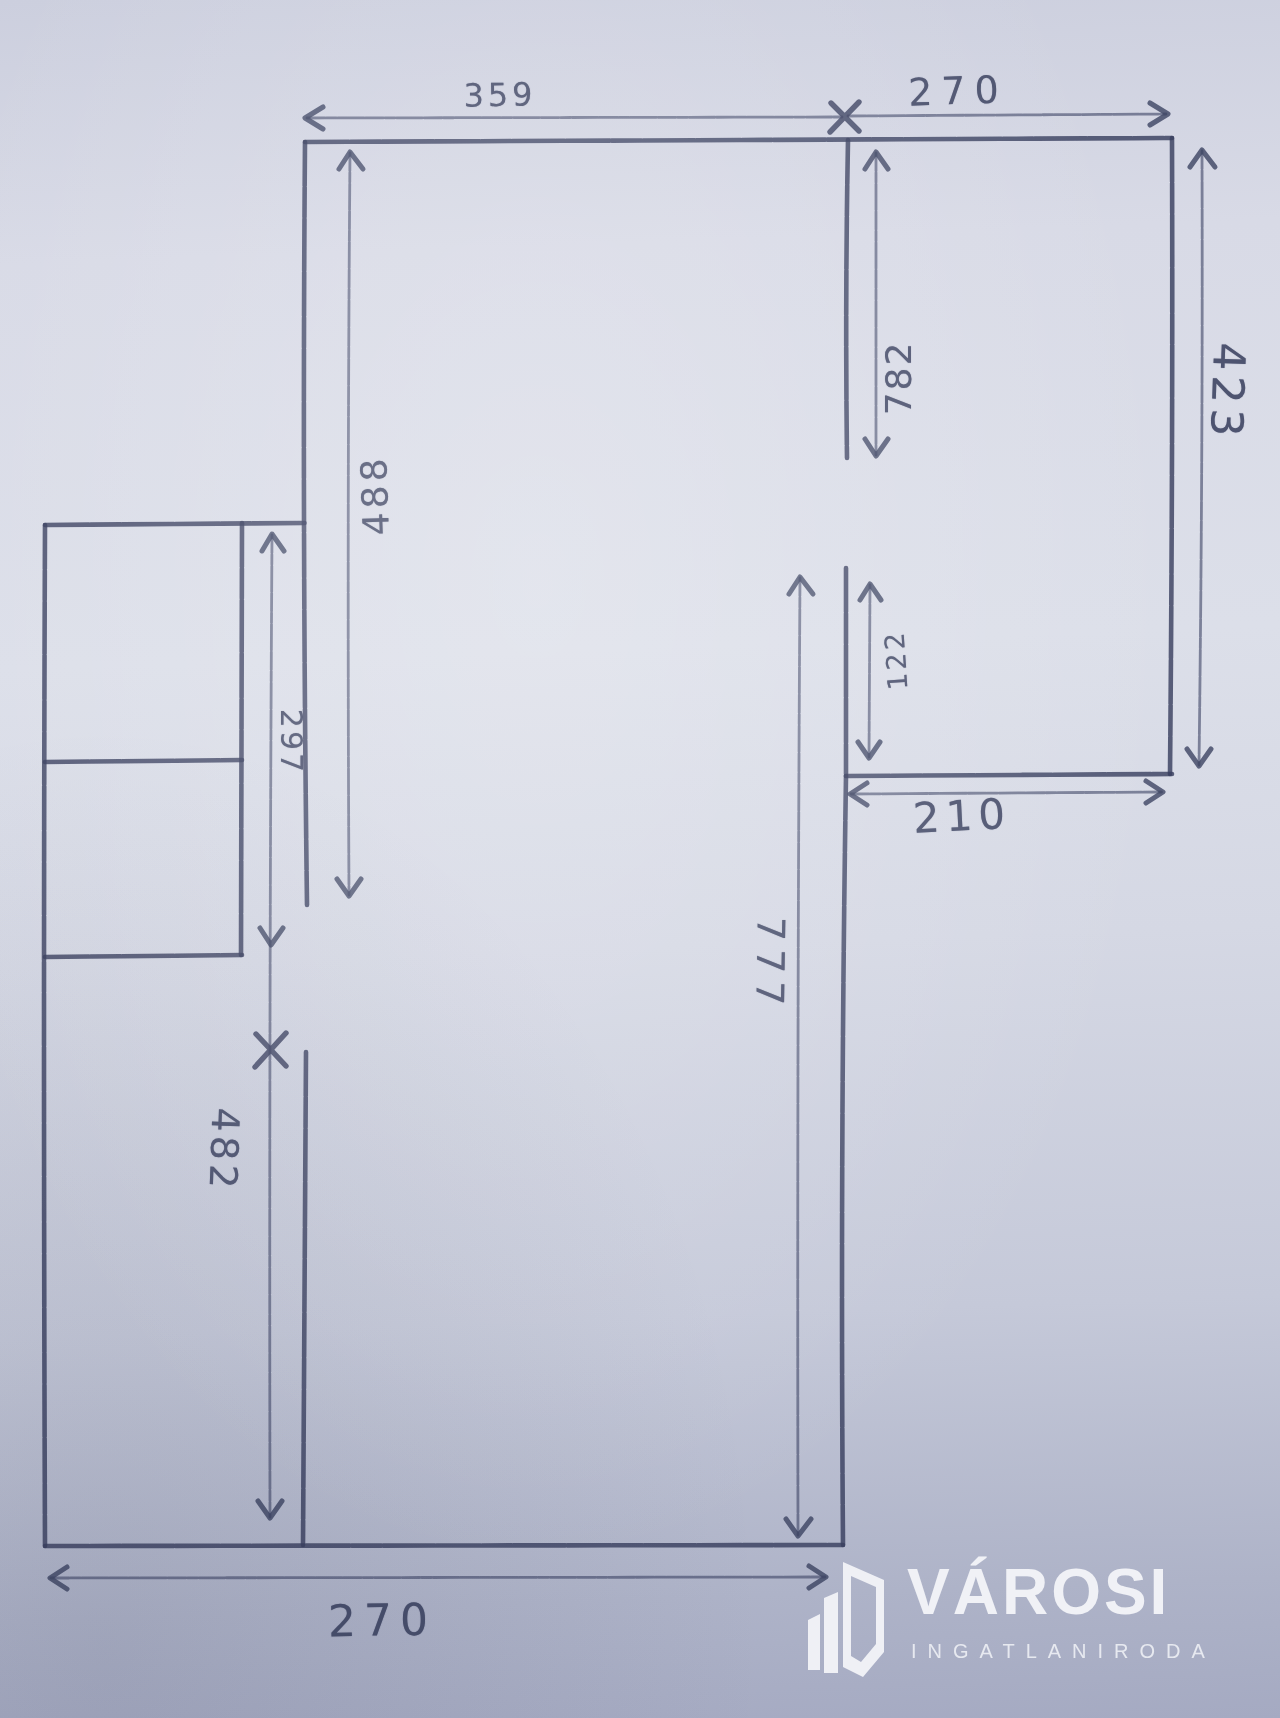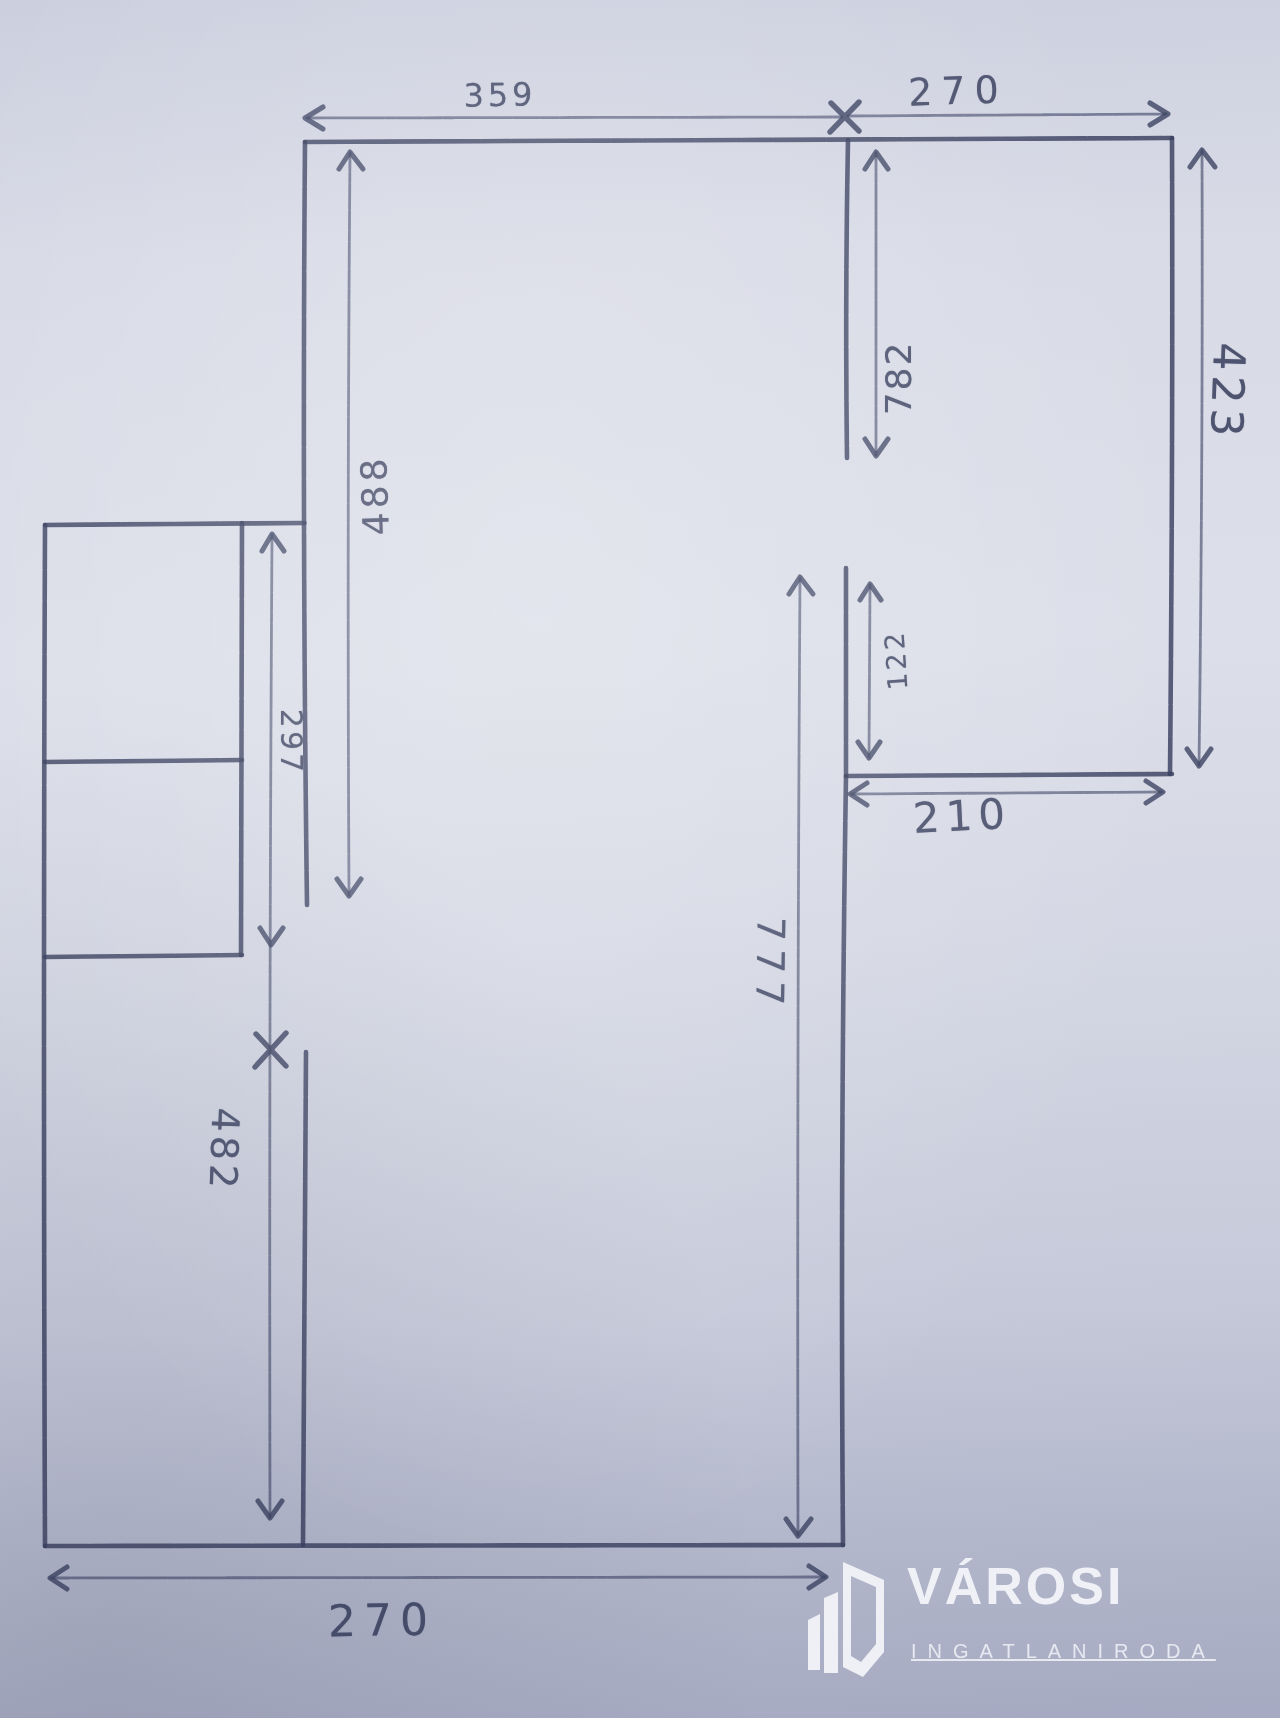--- a/index.html
+++ b/index.html
@@ -28,23 +28,23 @@
   .lbl-782 {left:898px;top:378px; font-size:36px;letter-spacing:2px;transform:translate(-50%,-50%) rotate(-90deg);}
   .lbl-122 {left:896px;top:660px; font-size:27px;letter-spacing:3px;transform:translate(-50%,-50%) rotate(-94deg);}
   .lbl-210 {left:962px;top:816px; font-size:42px;letter-spacing:6px;transform:translate(-50%,-50%) rotate(-3deg);}
   .lbl-777 {left:770px;top:965px; font-size:38px;letter-spacing:8px;transform:translate(-50%,-50%) rotate(91deg);}
   .lbl-488 {left:375px;top:495px; font-size:36px;letter-spacing:4px;transform:translate(-50%,-50%) rotate(-92deg);}
   .lbl-297 {left:291px;top:742px; font-size:30px;letter-spacing:3px;transform:translate(-50%,-50%) rotate(90deg);}
   .lbl-482 {left:224px;top:1150px;font-size:38px;letter-spacing:4px;transform:translate(-50%,-50%) rotate(92deg);}
   .lbl-270b{left:382px;top:1620px;font-size:44px;letter-spacing:8px;transform:translate(-50%,-50%) rotate(-1deg);}
   .logo{position:absolute;left:795px;top:1552px;width:470px;height:140px;z-index:5;}
   .logo-title{position:absolute;left:112px;top:8px;font-family:"Liberation Sans",sans-serif;
-      font-weight:bold;font-size:52px;line-height:1;letter-spacing:3px;color:#f3f4f8;opacity:.96;}
+      font-weight:bold;font-size:64px;line-height:1;letter-spacing:3px;color:#f3f4f8;opacity:.96;}
   .logo-sub{position:absolute;left:116px;top:88px;font-family:"Liberation Sans",sans-serif;
-      font-size:20px;letter-spacing:11px;color:#eef0f5;opacity:.9;text-decoration:underline;}
+      font-size:20px;letter-spacing:11px;color:#eef0f5;opacity:.9;}
   .logo-icon{position:absolute;left:0;top:0;}
 </style>
 </head>
 <body>
 
 <div id="paper">
 
   <svg class="sketch" width="1280" height="1718" viewBox="0 0 1280 1718">
 
     <g>

